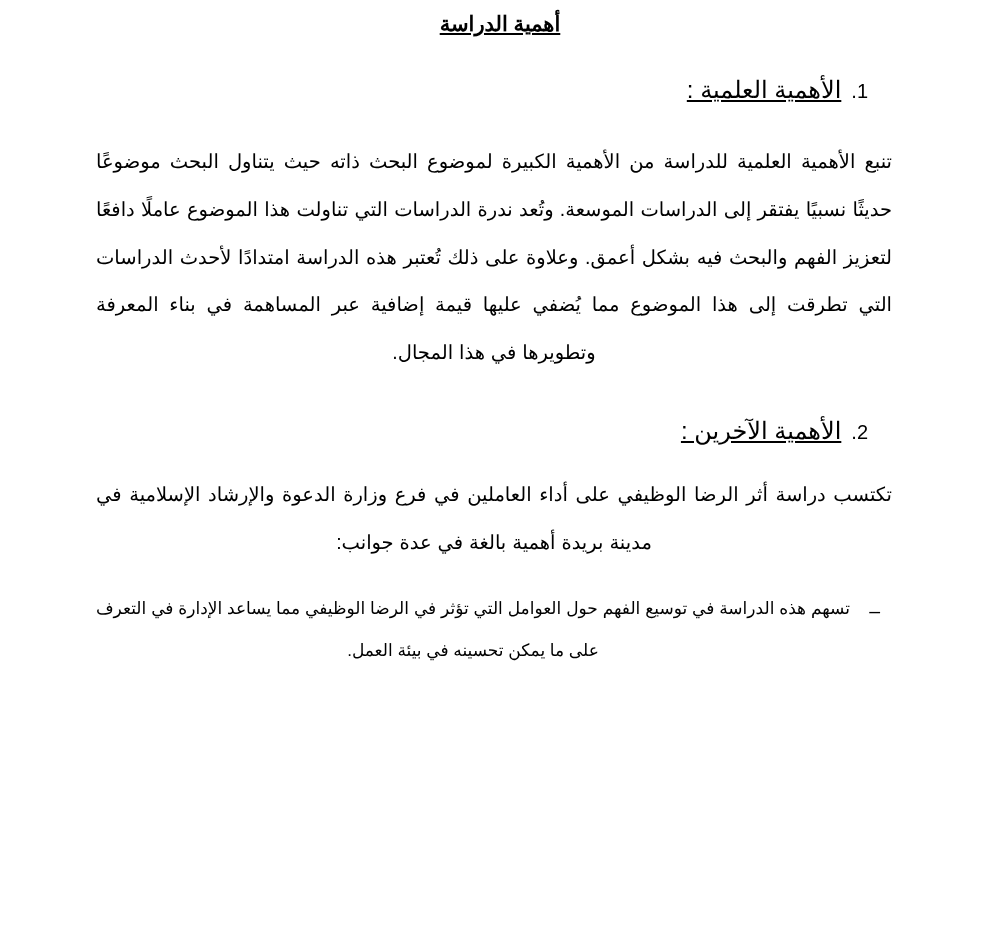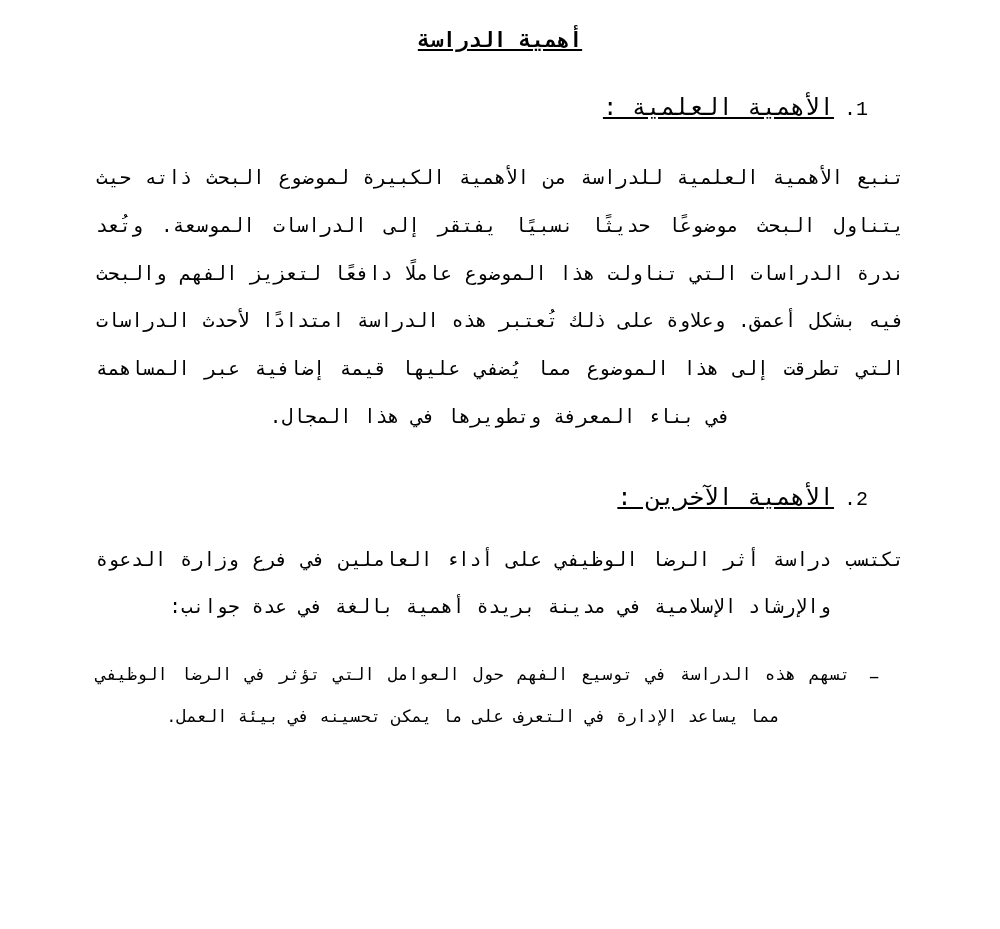--- a/index.html
+++ b/index.html
@@ -5,25 +5,25 @@
   html, body {
     margin: 0;
     padding: 0;
     background: #ffffff;
   }
   .page {
     position: relative;
     width: 1000px;
     height: 890px;
     background: #ffffff;
-    font-family: Liberation Mono, monospace;
+    font-family: Liberation Sans, sans-serif;
     color: #000000;
     overflow: hidden;
     box-sizing: border-box;
-    padding: 24px 96px 0 96px;
+    padding: 8px 96px 0 96px;
     direction: rtl;
   }
   .doc-title {
     text-align: center;
     font-weight: bold;
     font-size: 21px;
     text-decoration: underline;
     margin: 4px 0 0 0;
     letter-spacing: 0px;
   }
@@ -43,21 +43,21 @@
   }
   .heading-text {
     text-decoration: underline;
     font-size: 24px;
   }
   p.body-par {
     font-size: 19.5px;
     line-height: 2.45;
     text-align: justify;
     text-align-last: center;
-    margin: 26px 0 0 0;
+    margin: 26px 12px 0 0;
     word-spacing: 0.5px;
   }
   p.body-par.first-par {
     margin-top: 34px;
   }
   ul.dash-list {
     list-style: none;
     margin: 22px 0 0 0;
     padding: 0 24px 0 0;
   }

